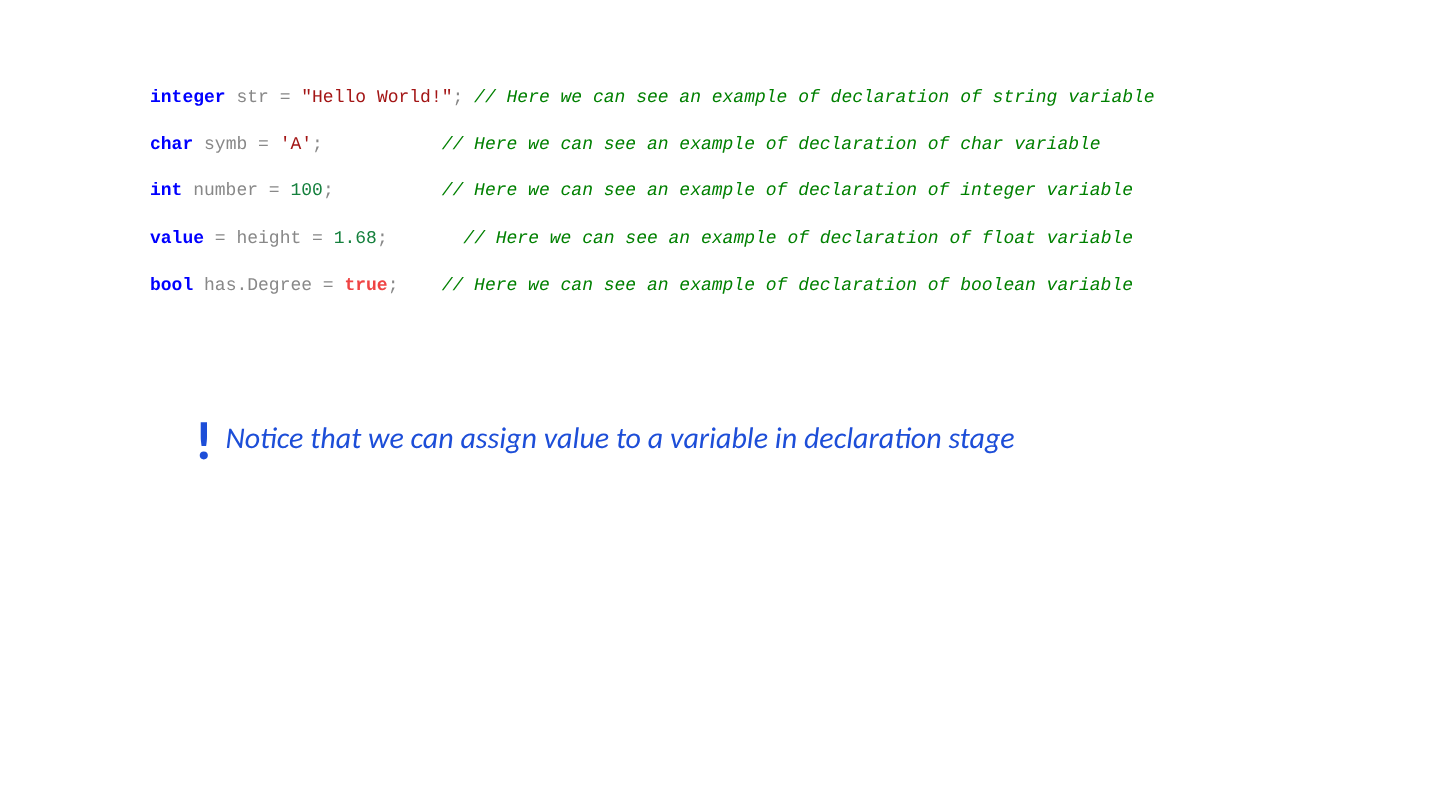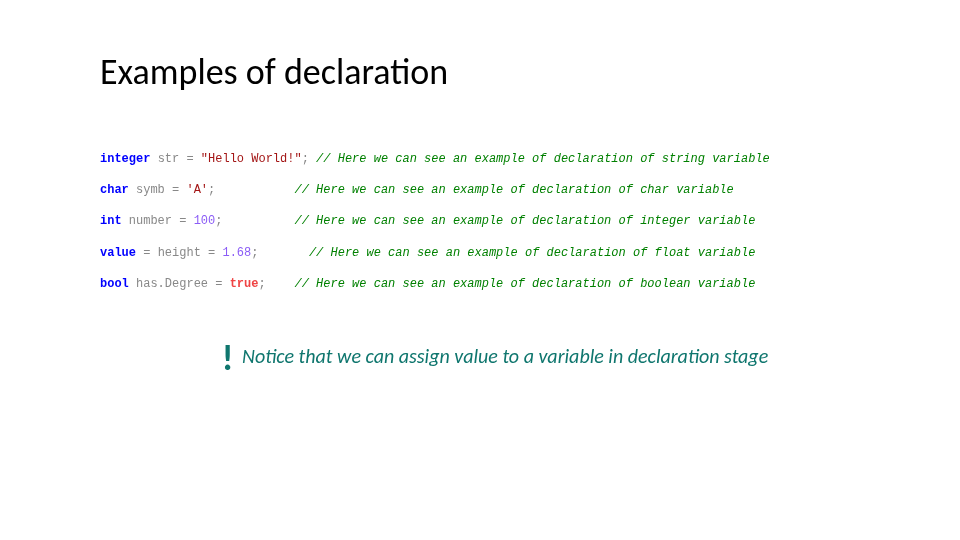--- a/index.html
+++ b/index.html
@@ -23,45 +23,43 @@
       font-family: Consolas, 'Courier New', monospace;
       font-size: 12px;
       line-height: 2.6;
       white-space: pre;
       color: #888888;
     }
     .kw { color: #0000ff; font-weight: bold; }
     .ident { color: #888888; margin-top: 24px; }
     .op { color: #888888; }
     .str { color: #a31515; }
-    .num { color: #8b5cf6; }
+    .num { color: #15803d; }
     .boolkw { color: #ef4444; font-weight: bold; }
     .semi { color: #888888; }
     .cmt { color: #008000; font-style: italic; margin-top: 12px; }
     .note {
-      margin-top: 36px;
+      margin-top: 66px;
       font-size: 20px;
-      color: #0f766e;
+      color: #1d4ed8;
       font-style: italic;
       margin-left: 30px;
-      text-align: center;
     }
     .bang {
       font-size: 36px;
       font-weight: bold;
       font-style: normal;
       vertical-align: middle;
       margin-right: 4px;
     }
   </style>
 </head>
 <body>
 
 <div class="slide">
-  <h1 class="title">Examples of declaration</h1>
 
   <div class="code-block"><span><span class="kw">integer</span><span> </span><span class="ident">str</span><span> </span><span class="op">=</span><span> </span><span class="str">"Hello World!"</span><span class="semi">;</span><span> </span><span class="cmt">// Here we can see an example of declaration of string variable</span></span>
 <span><span class="kw">char</span><span> </span><span class="ident">symb</span><span> </span><span class="op">=</span><span> </span><span class="str">'A'</span><span class="semi">;</span><span>           </span><span class="cmt">// Here we can see an example of declaration of char variable</span></span>
 <span><span class="kw">int</span><span> </span><span class="ident">number</span><span> </span><span class="op">=</span><span> </span><span class="num">100</span><span class="semi">;</span><span>          </span><span class="cmt">// Here we can see an example of declaration of integer variable</span></span>
 <span><span class="kw">value</span><span> </span><span class="op">=</span><span> </span><span class="ident">height</span><span> </span><span class="op">=</span><span> </span><span class="num">1.68</span><span class="semi">;</span><span>       </span><span class="cmt">// Here we can see an example of declaration of float variable</span></span>
 <span><span class="kw">bool</span><span> </span><span class="ident">has.Degree</span><span> </span><span class="op">=</span><span> </span><span class="boolkw">true</span><span class="semi">;</span><span>    </span><span class="cmt">// Here we can see an example of declaration of boolean variable</span></span></div>
 
   <div class="note">
     <span class="bang">!</span><span> Notice that we can assign value to a variable in declaration stage</span>
   </div>

